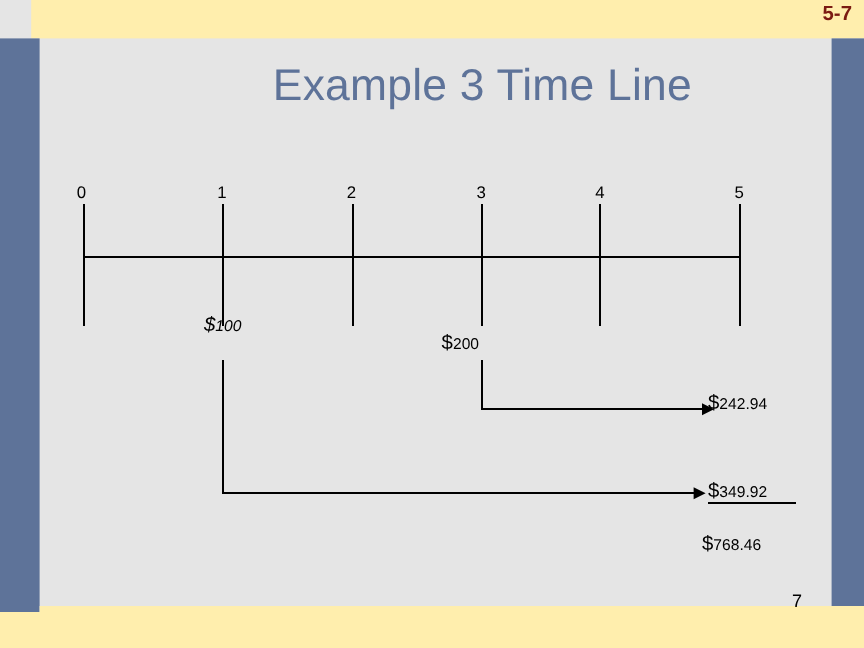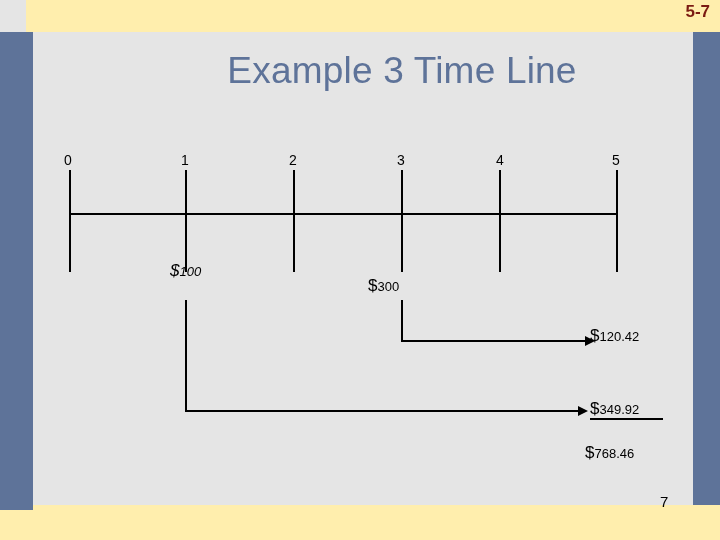--- a/index.html
+++ b/index.html
@@ -162,25 +162,25 @@
   <div class="period-label" style="left:181px; top:153px;">1</div>
   <div class="period-label" style="left:289px; top:153px;">2</div>
   <div class="period-label" style="left:397px; top:153px;">3</div>
   <div class="period-label" style="left:496px; top:153px;">4</div>
   <div class="period-label" style="left:612px; top:153px;">5</div>
 
   <div class="money-label" style="left:170px; top:262px;font-style:italic;">
     <span class="cur">$</span><span>100</span>
   </div>
   <div class="money-label" style="left:368px; top:277px;">
-    <span class="cur">$</span><span>300</span>
+    <span class="cur">$</span><span>200</span>
   </div>
 
   <div class="money-label" style="left:590px; top:327px;">
-    <span class="cur">$</span><span>120.42</span>
+    <span class="cur">$</span><span>242.94</span>
   </div>
   <div class="money-label" style="left:590px; top:400px;text-align:right;">
     <span class="cur">$</span><span>349.92</span>
   </div>
 
   <div class="money-label" style="left:585px; top:444px;">
     <span class="cur">$</span><span>768.46</span>
   </div>
 
   <div class="page-number">7</div>

